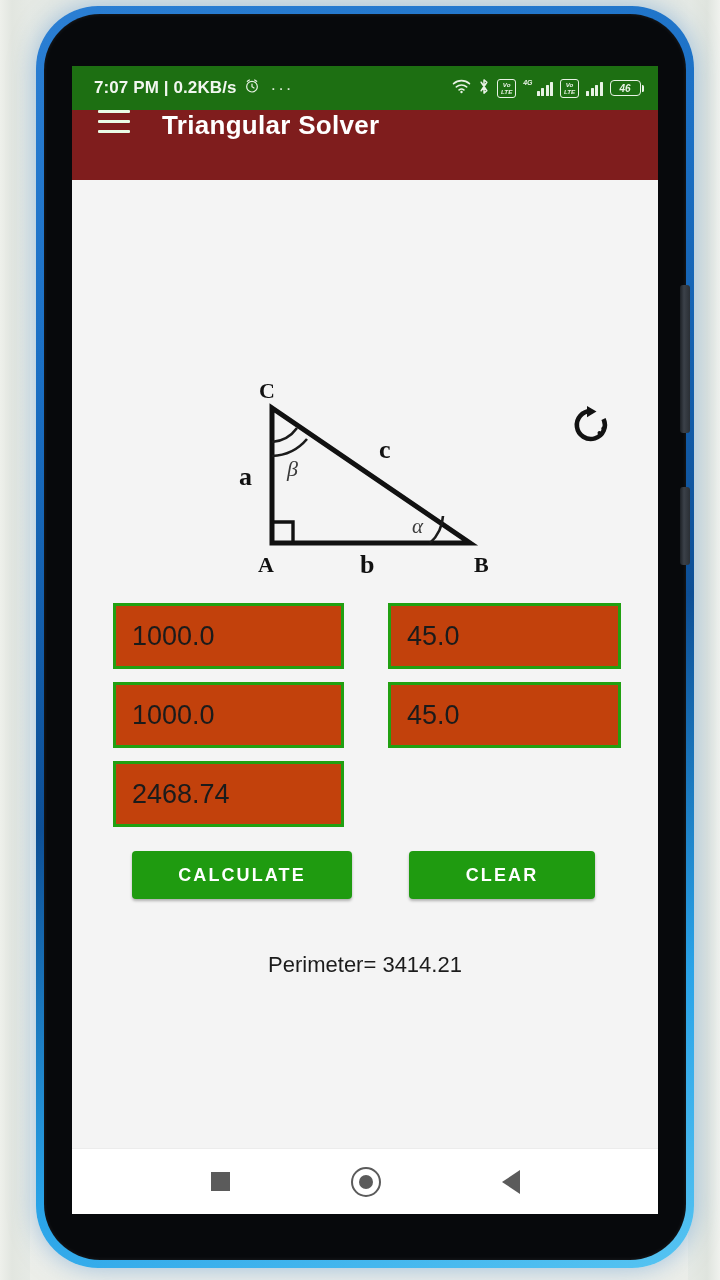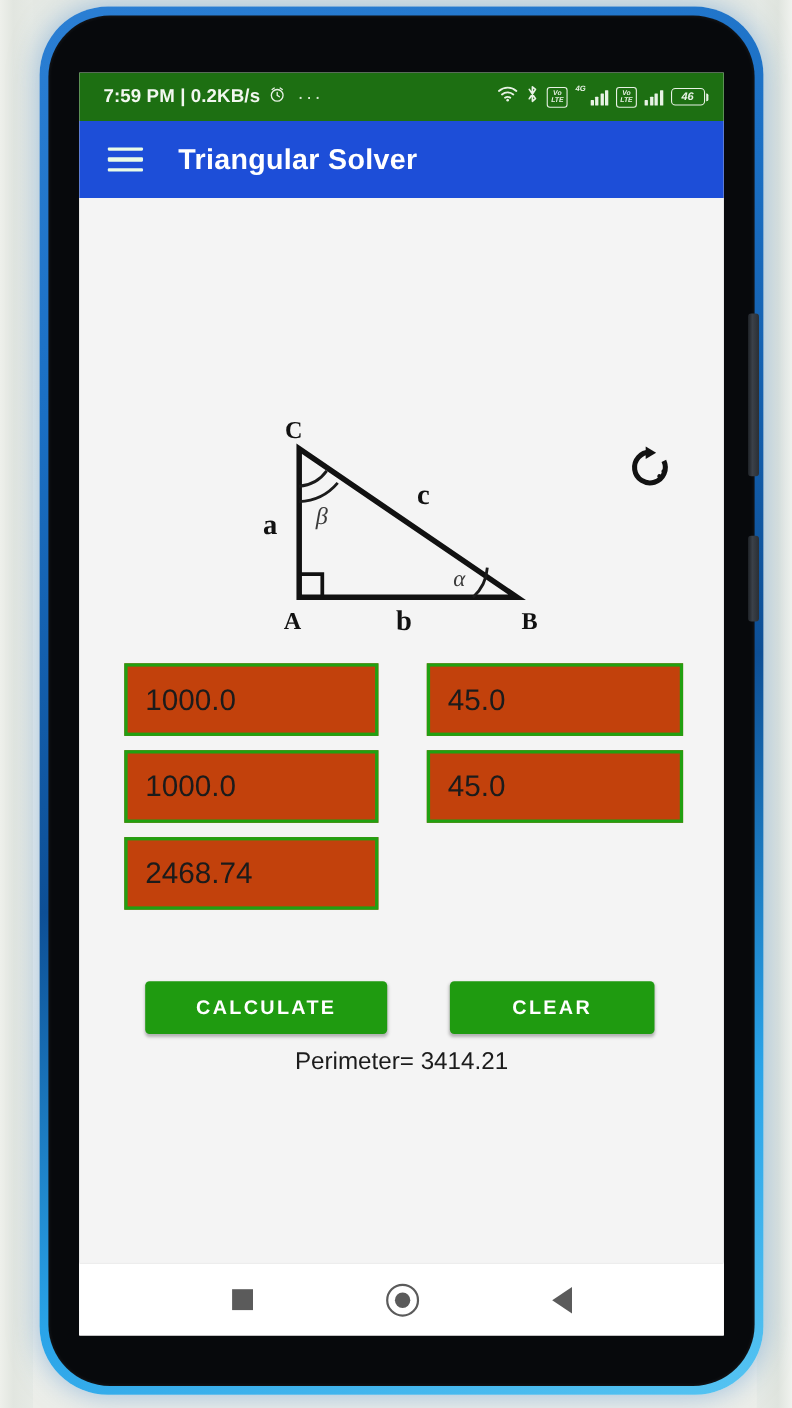--- a/index.html
+++ b/index.html
@@ -173,23 +173,23 @@
   .battery-tip {
     width: 2.5px;
     height: 7px;
     background: #e8f2e5;
     border-radius: 0 1.5px 1.5px 0;
   }
 
   
   .app-bar {
     height: 70px;
-    background: #1d4ed8;
-    display: flex;
-    align-items: center;
+    background: #7f1d1d;
+    display: flex;
+    align-items: flex-start;
     padding-left: 26px;
     box-sizing: border-box;
     gap: 32px;
   }
   .hamburger {
     width: 32px;
     height: 23px;
     display: flex;
     flex-direction: column;
     justify-content: space-between;
@@ -275,21 +275,20 @@
     color: #ffffff;
     border: none;
     border-radius: 4px;
     font-size: 18px;
     font-weight: bold;
     letter-spacing: 2.1px;
     height: 48px;
     cursor: pointer;
     box-shadow: 0 2px 3px rgba(0,0,0,0.28);
     font-family: "Liberation Sans", sans-serif;
-    margin-top: 41px;
   }
   .btn.calculate { width: 220px; }
   .btn.clear { width: 186px; }
 
   
   .perimeter {
     position: absolute;
     left: 0;
     right: 0;
     top: 772px;
@@ -362,21 +361,21 @@
 
 <div class="phone-glow"></div>
 <div class="phone-body"></div>
 <div class="side-btn volume"></div>
 <div class="side-btn power"></div>
 
 <div class="screen">
 
   <div class="status-bar">
     <div class="status-left">
-      <span class="status-clock">7:59 PM | 0.2KB/s</span>
+      <span class="status-clock">7:07 PM | 0.2KB/s</span>
       <span class="alarm-ico">
         <svg width="16" height="16" viewBox="0 0 24 24">
           <circle cx="12" cy="13" r="8" fill="none" stroke="#e8f2e5" stroke-width="1.8"></circle>
           <path d="M12 9 L12 13 L15 15" fill="none" stroke="#e8f2e5" stroke-width="1.8" stroke-linecap="round"></path>
           <path d="M5 5 L8 3 M19 5 L16 3" stroke="#e8f2e5" stroke-width="1.8" stroke-linecap="round"></path>
         </svg>
       </span>
       <span class="dots">···</span>
     </div>
     <div class="status-right">

